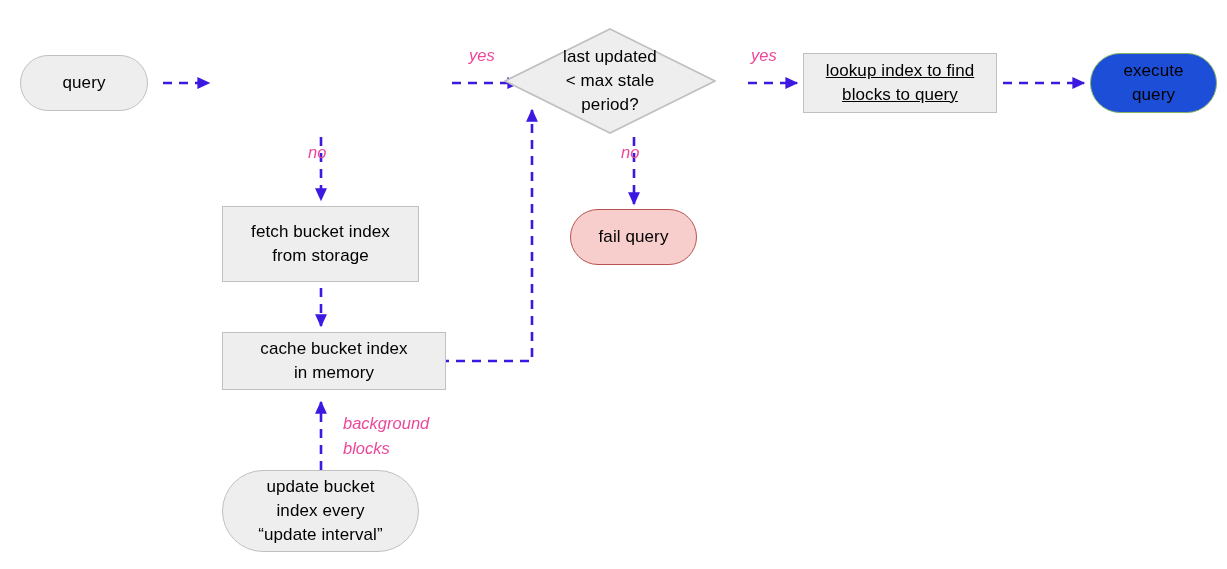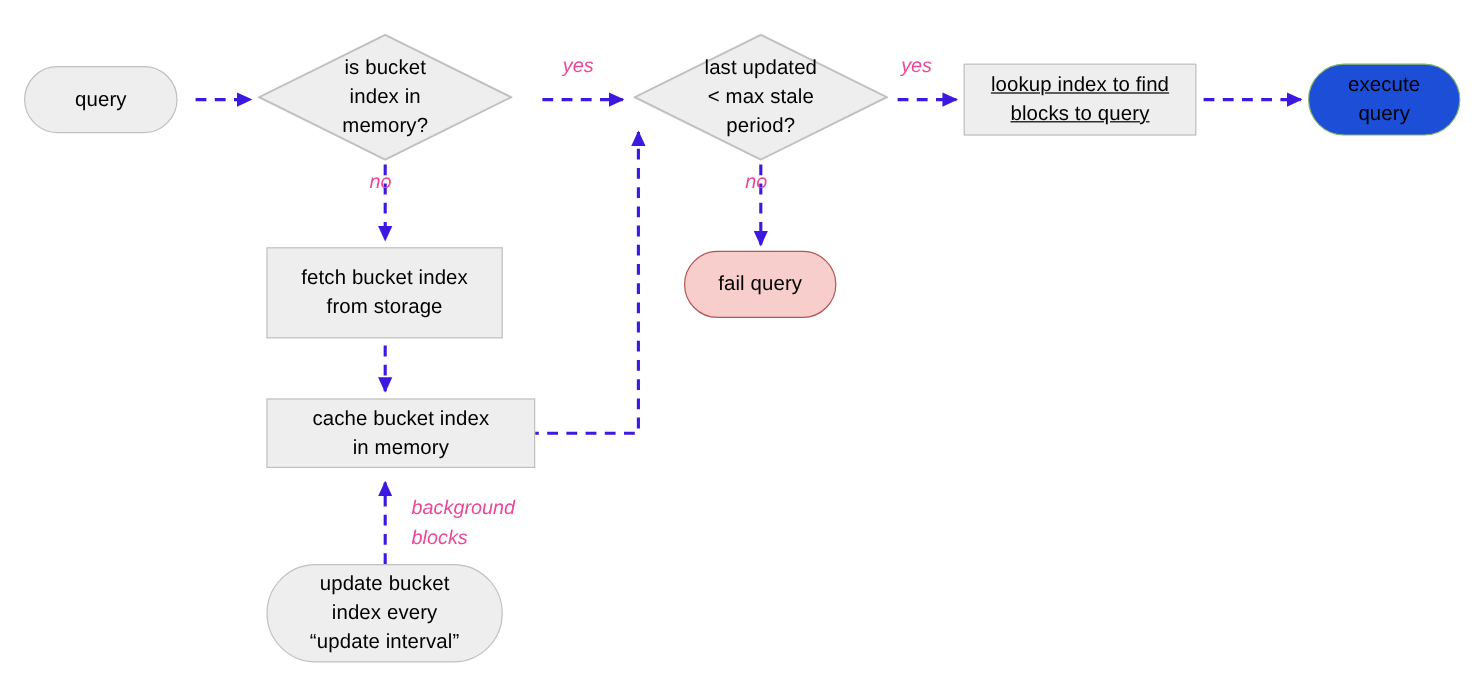--- a/index.html
+++ b/index.html
@@ -104,30 +104,22 @@
       <path d="M 1003 83 L 1084 83"></path>
       <path d="M 424 361 L 532 361 L 532 110"></path>
       <path d="M 321 470 L 321 402"></path>
     </g>
   </svg>
 
   <div class="node shape-pill" style="left:20px; top:55px; width:128px; height:56px;">
     <span class="label">query</span>
   </div>
 
-  <div class="node shape-diamond" style="left:215px; top:28px; width:212px; height:106px;">
-    <svg class="dia-bg" viewBox="0 0 212 106" preserveAspectRatio="none" xmlns="http://www.w3.org/2000/svg">
-      <polygon points="106,1 211,53 106,105 1,53" fill="#eeeeee" stroke="#c0c0c0" stroke-width="1.6"></polygon>
-    </svg>
-    <span class="label">is bucket
-index in
-memory?</span>
-  </div>
 
-  <div class="node shape-diamond" style="left:528px; top:28px; width:212px; height:106px;text-align:center;">
+  <div class="node shape-diamond" style="left:504px; top:28px; width:212px; height:106px;text-align:center;">
     <svg class="dia-bg" viewBox="0 0 212 106" preserveAspectRatio="none" xmlns="http://www.w3.org/2000/svg">
       <polygon points="106,1 211,53 106,105 1,53" fill="#eeeeee" stroke="#c0c0c0" stroke-width="1.6"></polygon>
     </svg>
     <span class="label">last updated
 &lt; max stale
 period?</span>
   </div>
 
   <div class="node shape-rect" style="left:803px; top:53px; width:194px; height:60px;text-decoration:underline;">
     <span class="label">lookup index to find

